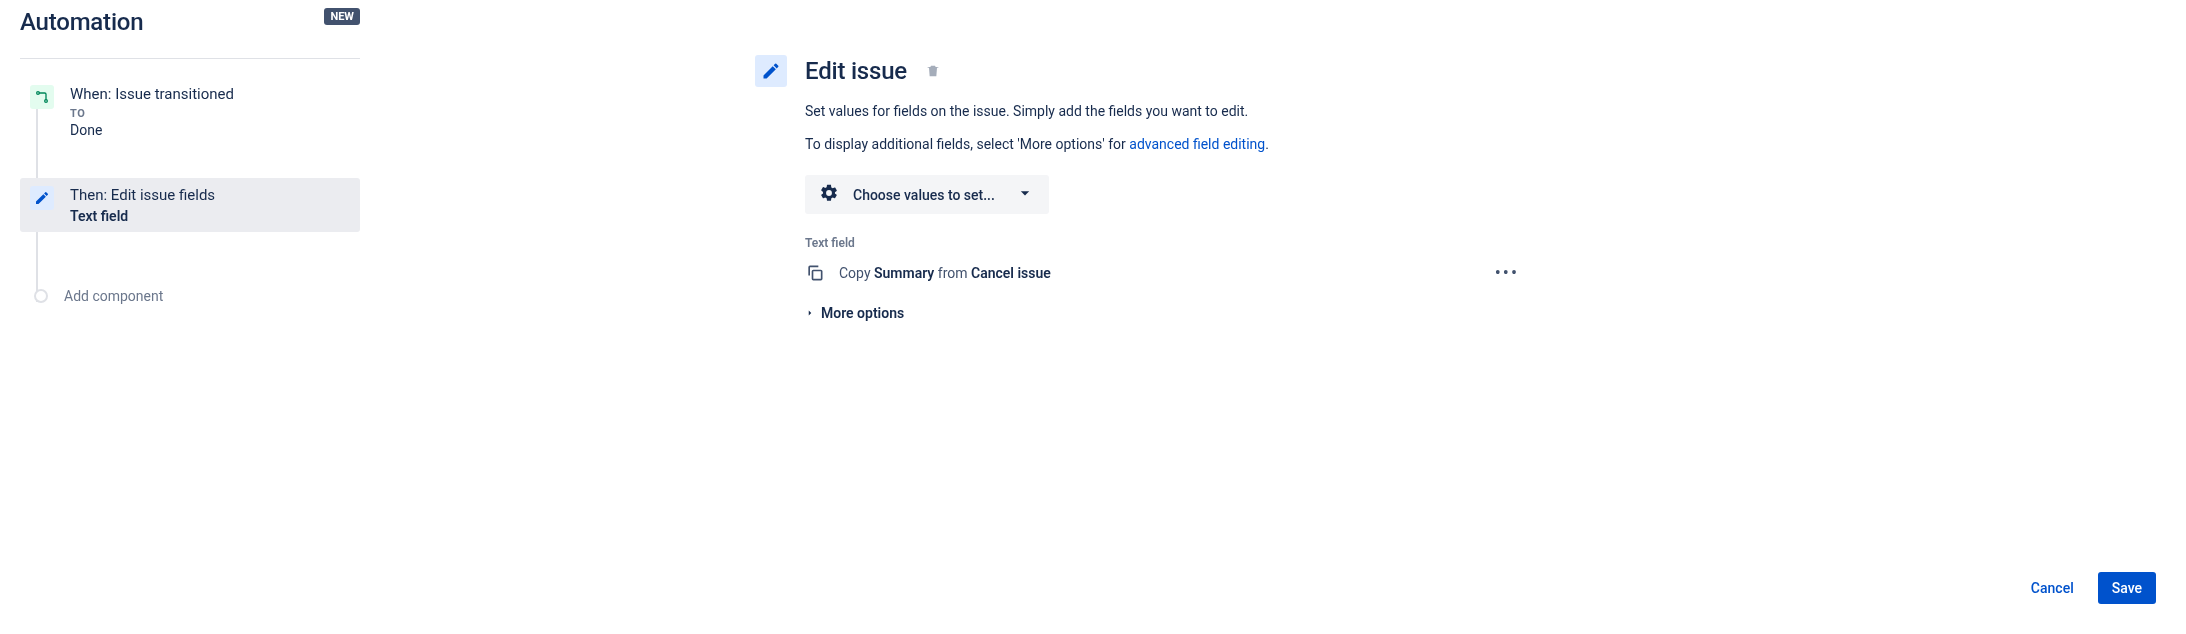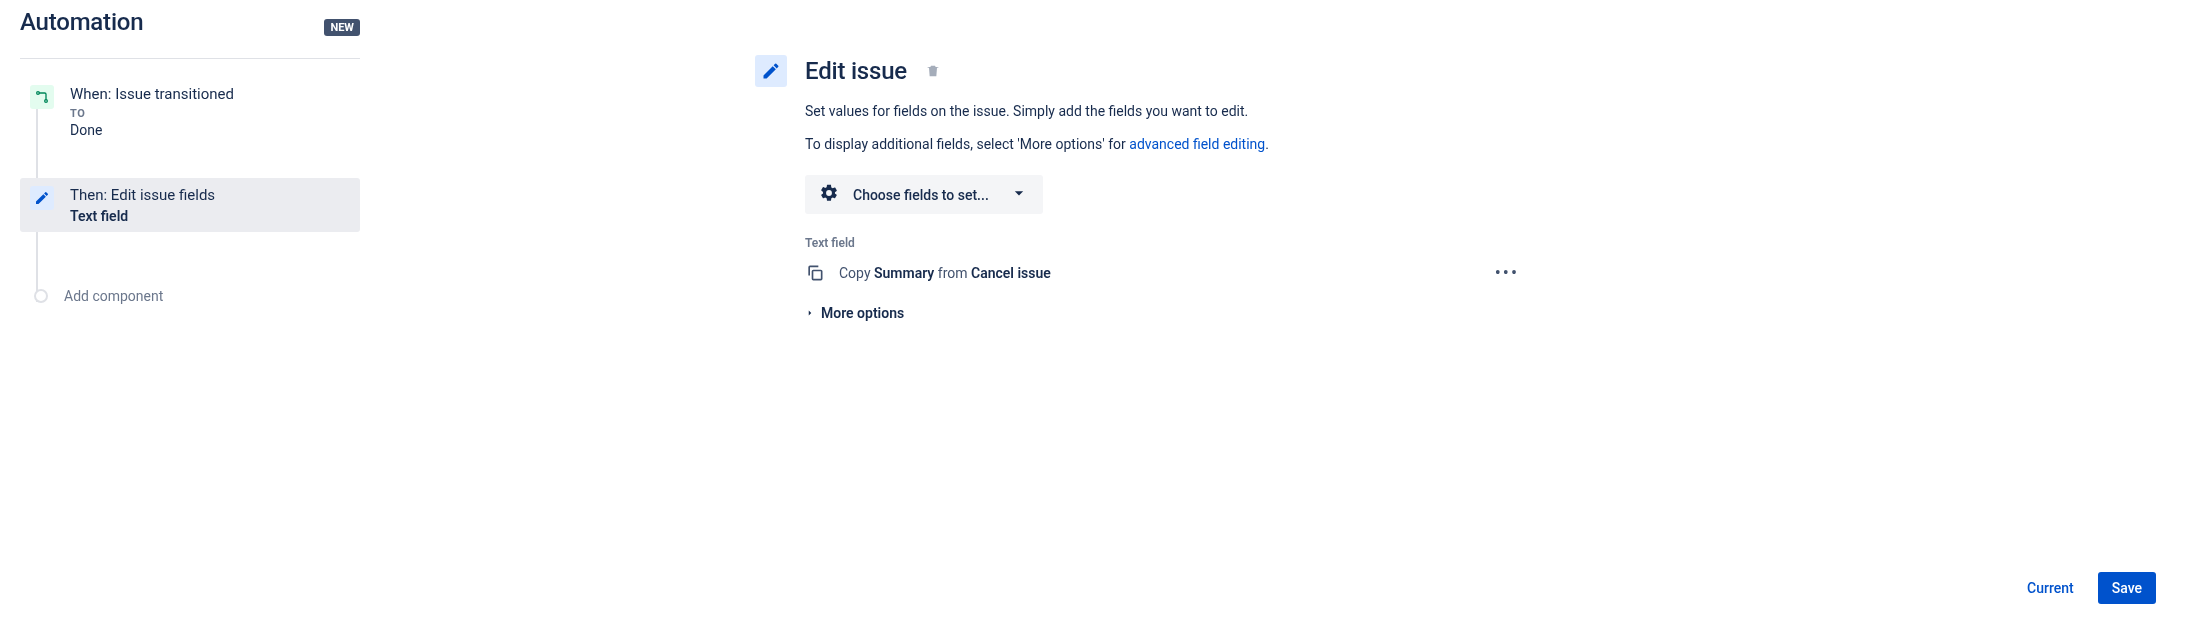--- a/index.html
+++ b/index.html
@@ -10,21 +10,21 @@
     --bg-blue-light:#DEEBFF;
     --bg-green-light:#E3FCEF;
     --bg-neutral:#F4F5F7;
     --border:#DFE1E6;
     --primary:#0052CC;
     --icon-green:#00875A;
   }
   *{box-sizing:border-box;font-family:-apple-system,BlinkMacSystemFont,"Segoe UI",Roboto,sans-serif;}
   body{margin:0;background:#fff;color:var(--text);font-size:14px;width:2186px;height:634px;position:relative;}
   .left-col{position:absolute;left:20px;top:8px;width:340px;}
-  .header-row{display:flex;align-items:flex-end;gap:24px;margin-bottom:22px;}
+  .header-row{display:flex;align-items:flex-start;gap:24px;margin-bottom:22px;}
   .page-title{font-size:24px;font-weight:500;color:var(--text);letter-spacing:-0.2px;margin:0;}
   .badge-new{background:#42526E;color:#fff;font-size:11px;font-weight:700;padding:2px 6px;border-radius:3px;margin-left:auto;}
   .rule-details{display:flex;align-items:center;gap:16px;padding:6px 0 10px 10px;font-weight:500;}
   .rule-details svg{width:16px;height:16px;color:#42526E;}
   .divider{height:1px;background:var(--border);margin:10px 0 18px 0;}
   .steps{position:relative;}
   .steps::before{content:"";position:absolute;left:16px;top:26px;bottom:10px;width:2px;background:var(--border);}
   .step{position:relative;display:flex;gap:16px;padding:8px 10px;border-radius:3px;min-height:48px;}
   .step.selected{background:var(--bg-selected);}
   .step-icon{flex:0 0 24px;height:24px;border-radius:3px;display:flex;align-items:center;justify-content:center;z-index:1;}
@@ -137,21 +137,21 @@
     <p class="desc">
       <span>To display additional fields, select 'More options' for </span><a href="#">advanced field editing</a><span>.</span>
     </p>
 
     <div class="field-picker">
       <span>
         <svg viewBox="0 0 24 24" fill="currentColor">
             <path d="M19.14 12.94a7.07 7.07 0 0 0 .05-.94 7.07 7.07 0 0 0-.05-.94l2.03-1.58a.5.5 0 0 0 .12-.64l-1.92-3.32a.5.5 0 0 0-.6-.22l-2.39.96a7.03 7.03 0 0 0-1.62-.94l-.36-2.54A.5.5 0 0 0 13.9 2h-3.84a.5.5 0 0 0-.5.42l-.36 2.54c-.58.24-1.12.55-1.62.94l-2.39-.96a.5.5 0 0 0-.6.22L2.67 8.48a.5.5 0 0 0 .12.64l2.03 1.58a7.07 7.07 0 0 0-.05.94c0 .32.02.63.05.94l-2.03 1.58a.5.5 0 0 0-.12.64l1.92 3.32c.13.22.39.31.6.22l2.39-.96c.5.39 1.04.7 1.62.94l.36 2.54c.04.24.25.42.5.42h3.84c.25 0 .46-.18.5-.42l.36-2.54c.58-.24 1.12-.55 1.62-.94l2.39.96c.21.09.47 0 .6-.22l1.92-3.32a.5.5 0 0 0-.12-.64l-2.03-1.58zM12 15.5A3.5 3.5 0 1 1 12 8.5a3.5 3.5 0 0 1 0 7z"></path>
           </svg>
       </span>
-      <span>Choose fields to set...</span>
+      <span>Choose values to set...</span>
       <span style="margin-left:6px;">
         <svg width="12" height="12" viewBox="0 0 24 24" fill="currentColor">
             <path d="M7 10l5 5 5-5z"></path>
           </svg>
       </span>
     </div>
 
     <p class="field-label">Text field</p>
 
     <div class="field-row">
@@ -172,15 +172,15 @@
         <svg viewBox="0 0 24 24" fill="currentColor">
             <path d="M9 6l6 6-6 6z"></path>
           </svg>
       </span>
       <span>More options</span>
     </div>
   </div>
 </div>
 
 <div class="footer">
-  <button class="btn btn-link">Current</button>
+  <button class="btn btn-link">Cancel</button>
   <button class="btn btn-primary">Save</button>
 </div>
 
 </body></html>

